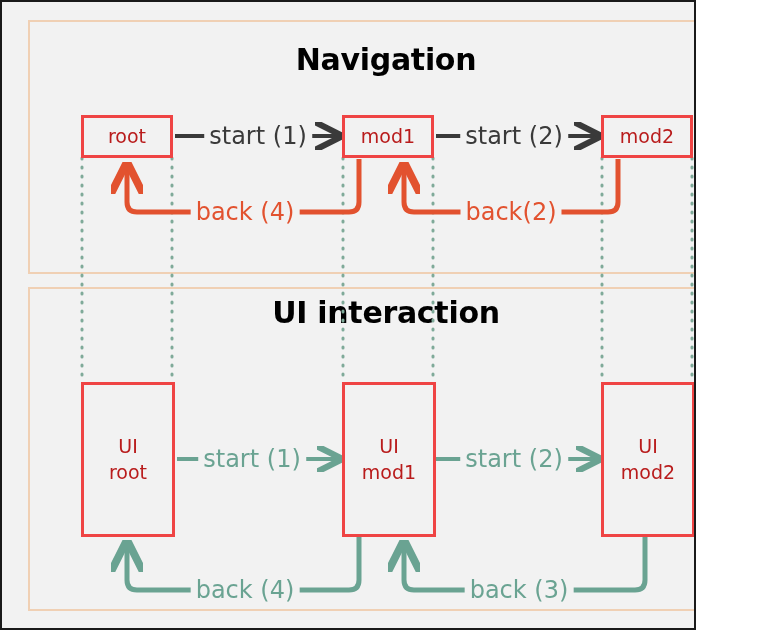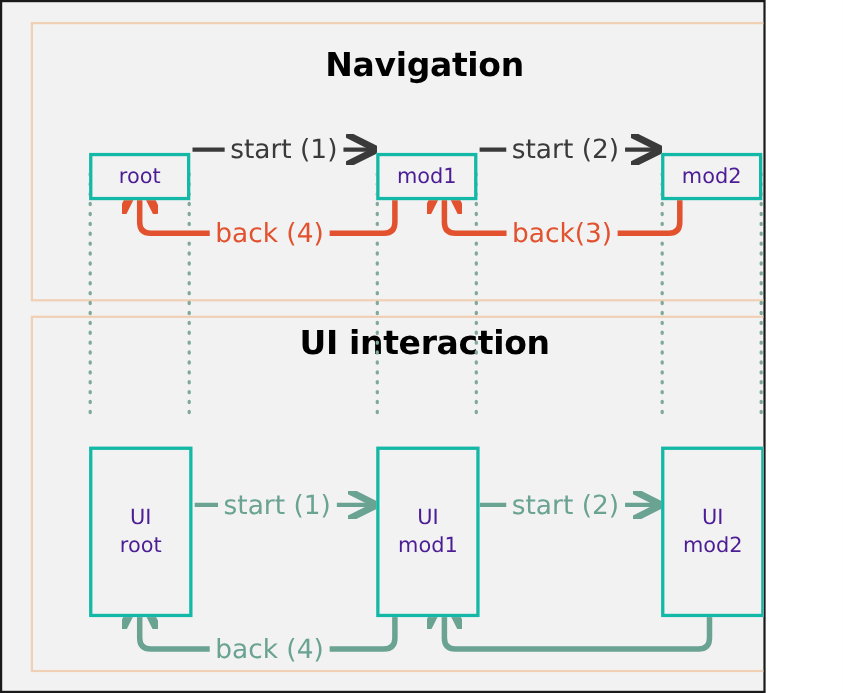--- a/index.html
+++ b/index.html
@@ -33,32 +33,31 @@
     font-weight: bold;
     font-size: 30px;
     color: #000000;
     letter-spacing: -0.3px;
   }
   #panel-navigation .panel-title { top: 20px; }
   #panel-ui .panel-title { top: 6px; }
 
   .node {
     position: absolute;
-    border: 3px solid #14b8a6;
+    border: 3px solid #ef4444;
     background: #f2f2f2;
     box-sizing: border-box;
     display: flex;
     flex-direction: column;
     align-items: center;
     justify-content: center;
     font-size: 19px;
-    color: #4c1d95;
+    color: #b91c1c;
     line-height: 1.32;
     z-index: 6;
-    margin-top: 24px;
   }
   .node .ln { display: block; }
 
   svg.layer {
     position: absolute;
     left: 0; top: 0;
     width: 766px;
     height: 630px;
     overflow: visible;
   }
@@ -154,19 +153,20 @@
     <span class="ln">mod1</span>
   </div>
   <div class="node" id="node-ui-mod2" style="left:599px; top:380px; width:94px; height:155px;">
     <span class="ln">UI</span>
     <span class="ln">mod2</span>
   </div>
 
   <div class="edge-label lbl-dark" style="left:256px; top:134px;">start (1)</div>
   <div class="edge-label lbl-dark" style="left:512px; top:134px;">start (2)</div>
   <div class="edge-label lbl-red" style="left:243px; top:210px;">back (4)</div>
-  <div class="edge-label lbl-red" style="left:509px; top:210px;">back(3)</div>
+  <div class="edge-label lbl-red" style="left:509px; top:210px;">back(2)</div>
 
   <div class="edge-label lbl-green" style="left:250px; top:457px;">start (1)</div>
   <div class="edge-label lbl-green" style="left:512px; top:457px;">start (2)</div>
   <div class="edge-label lbl-green" style="left:243px; top:588px;">back (4)</div>
+  <div class="edge-label lbl-green" style="left:517px; top:588px;">back (3)</div>
 
 </div>
 
 </body></html>

